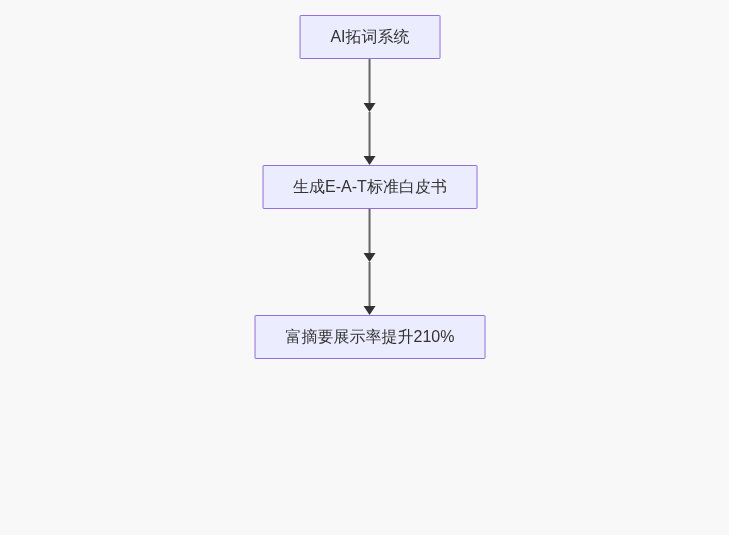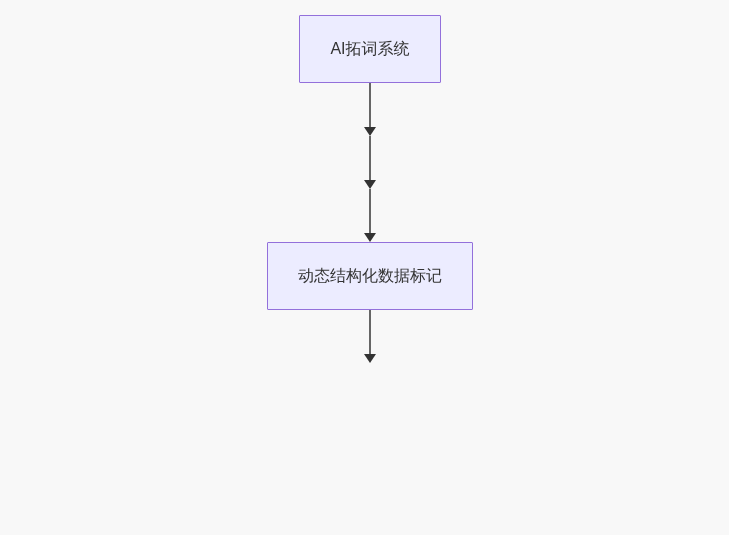--- a/index.html
+++ b/index.html
@@ -18,21 +18,21 @@
     position: absolute;
     left: 370px;
     top: 15px;
     transform: translateX(-50%);
     display: flex;
     flex-direction: column;
     align-items: center;
   }
   .node {
     box-sizing: border-box;
-    height: 68px;
+    height: 44px;
     padding: 0 30px;
     display: flex;
     align-items: center;
     justify-content: center;
     background: #ECECFF;
     border: 1px solid #9370DB;
     border-radius: 1px;
     color: #333333;
     font-size: 16px;
     white-space: nowrap;
@@ -74,30 +74,33 @@
       <div class="arrow-line"></div>
       <div class="arrow-head"></div>
     </div>
 
 
     <div class="arrow">
       <div class="arrow-line"></div>
       <div class="arrow-head"></div>
     </div>
 
-
-    <div class="arrow">
-      <div class="arrow-line"></div>
-      <div class="arrow-head"></div>
-    </div>
-
     <div class="node">
-      <span>动态结构化数据标记</span>
+      <span>生成E-A-T标准白皮书</span>
     </div>
 
     <div class="arrow">
       <div class="arrow-line"></div>
       <div class="arrow-head"></div>
     </div>
 
 
+    <div class="arrow">
+      <div class="arrow-line"></div>
+      <div class="arrow-head"></div>
+    </div>
+
+    <div class="node">
+      <span>富摘要展示率提升210%</span>
+    </div>
+
   </div>
 </div>
 
 </body></html>

